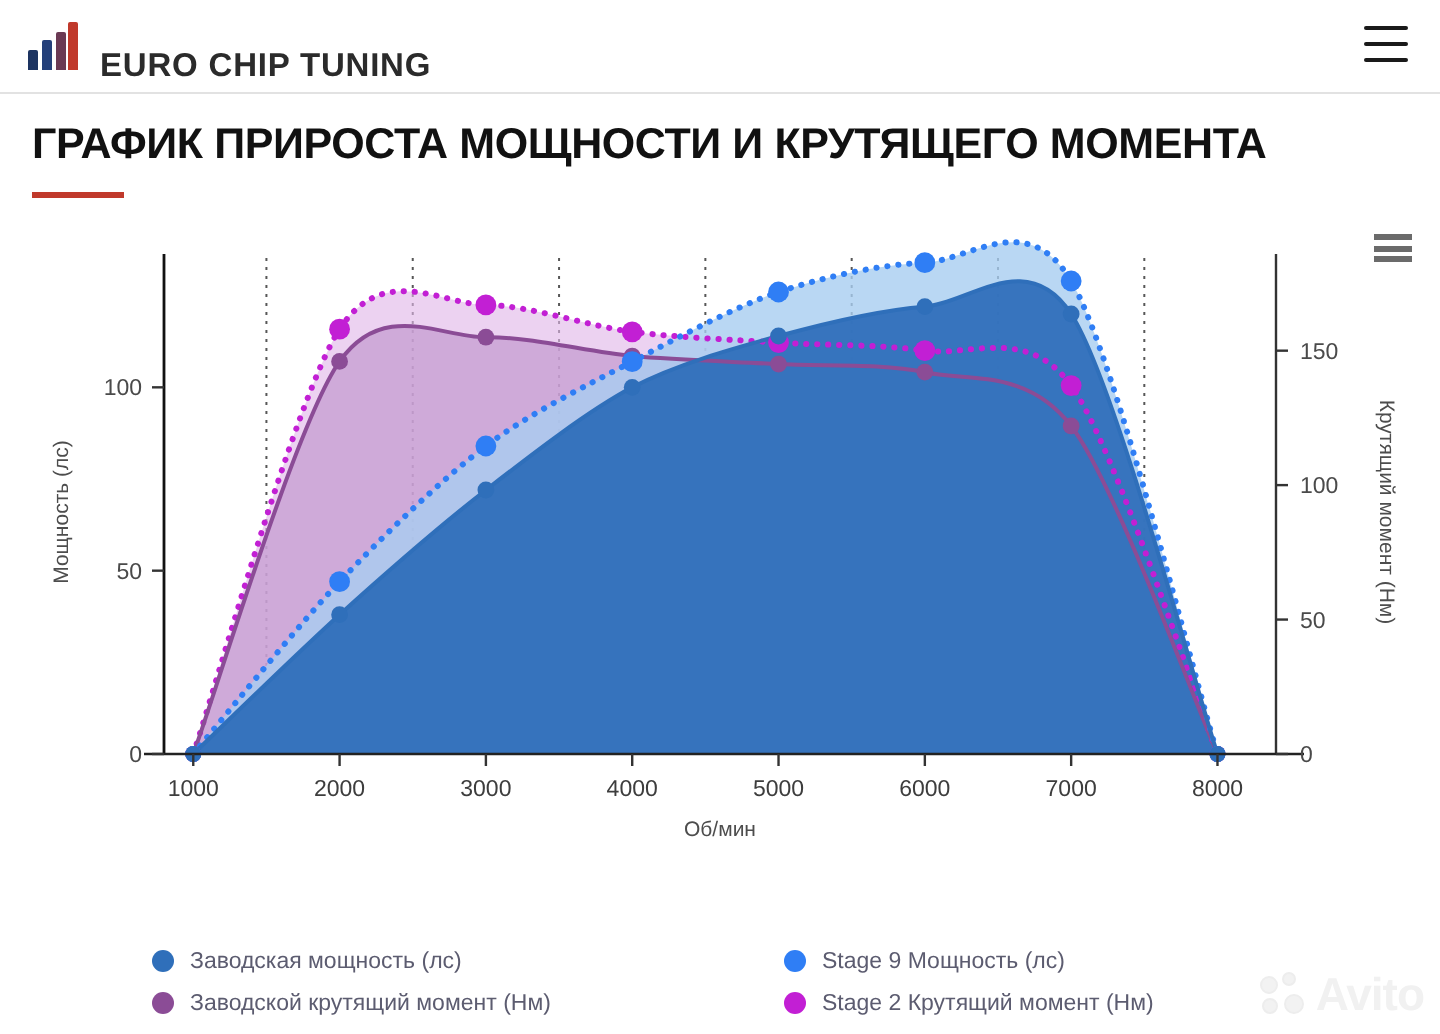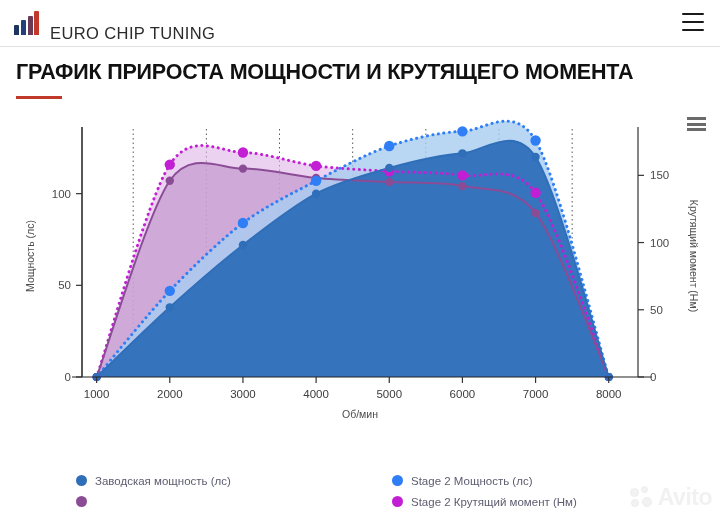--- a/index.html
+++ b/index.html
@@ -19,21 +19,21 @@
   }
   .logo-wrap { display:flex; align-items:center; margin-left: 14px; }
   .logo-icon { width: 26px; height: 24px; position: relative; display:block; }
   .logo-icon .bar { position:absolute; bottom:0; border-radius: 1px 1px 0 0; }
   .logo-icon .b1 { left:0px;  width:5px;  height:10px; background:#1d3461; }
   .logo-icon .b2 { left:7px;  width:5px;  height:15px; background:#24407a; }
   .logo-icon .b3 { left:14px; width:5px;  height:19px; background:#6b3a54; }
   .logo-icon .b4 { left:20px; width:5px;  height:24px; background:#c0392b; }
   .brand-text {
     margin-left: 10px; font-size: 16.5px; letter-spacing: .4px;
-    color: #2b2b2b; font-weight: 400; margin-top: 20px;
+    color: #2b2b2b; font-weight: 700; margin-top: 20px;
   }
   .hamburger-top {
     position: absolute; right: 16px; top: 13px;
     width: 22px; height: 18px; cursor: pointer;
     display:flex; flex-direction: column; justify-content: space-between;
   }
   .hamburger-top span { display:block; height: 2px; background:#1a1a1a; border-radius:1px; }
 
   
   .title-block { padding: 13px 0 0 16px; }
@@ -239,26 +239,27 @@
   </div>
 
   <div class="legend">
     <div class="legend-col c1">
       <div class="legend-item">
         <span class="legend-marker" style="background: rgb(47, 111, 186);"></span>
         <span class="legend-label">Заводская мощность (лс)</span>
       </div>
       <div class="legend-item">
         <span class="legend-marker" style="background: rgb(139, 76, 150);"></span>
+        <span class="legend-label">Заводской крутящий момент (Нм)</span>
       </div>
     </div>
     <div class="legend-col c2">
       <div class="legend-item">
         <span class="legend-marker" style="background: rgb(47, 126, 245);"></span>
-        <span class="legend-label">Stage 2 Мощность (лс)</span>
+        <span class="legend-label">Stage 9 Мощность (лс)</span>
       </div>
       <div class="legend-item">
         <span class="legend-marker" style="background: rgb(194, 31, 212);"></span>
         <span class="legend-label">Stage 2 Крутящий момент (Нм)</span>
       </div>
     </div>
   </div>
 
   <div class="watermark">
     <span class="wm-glyph">

